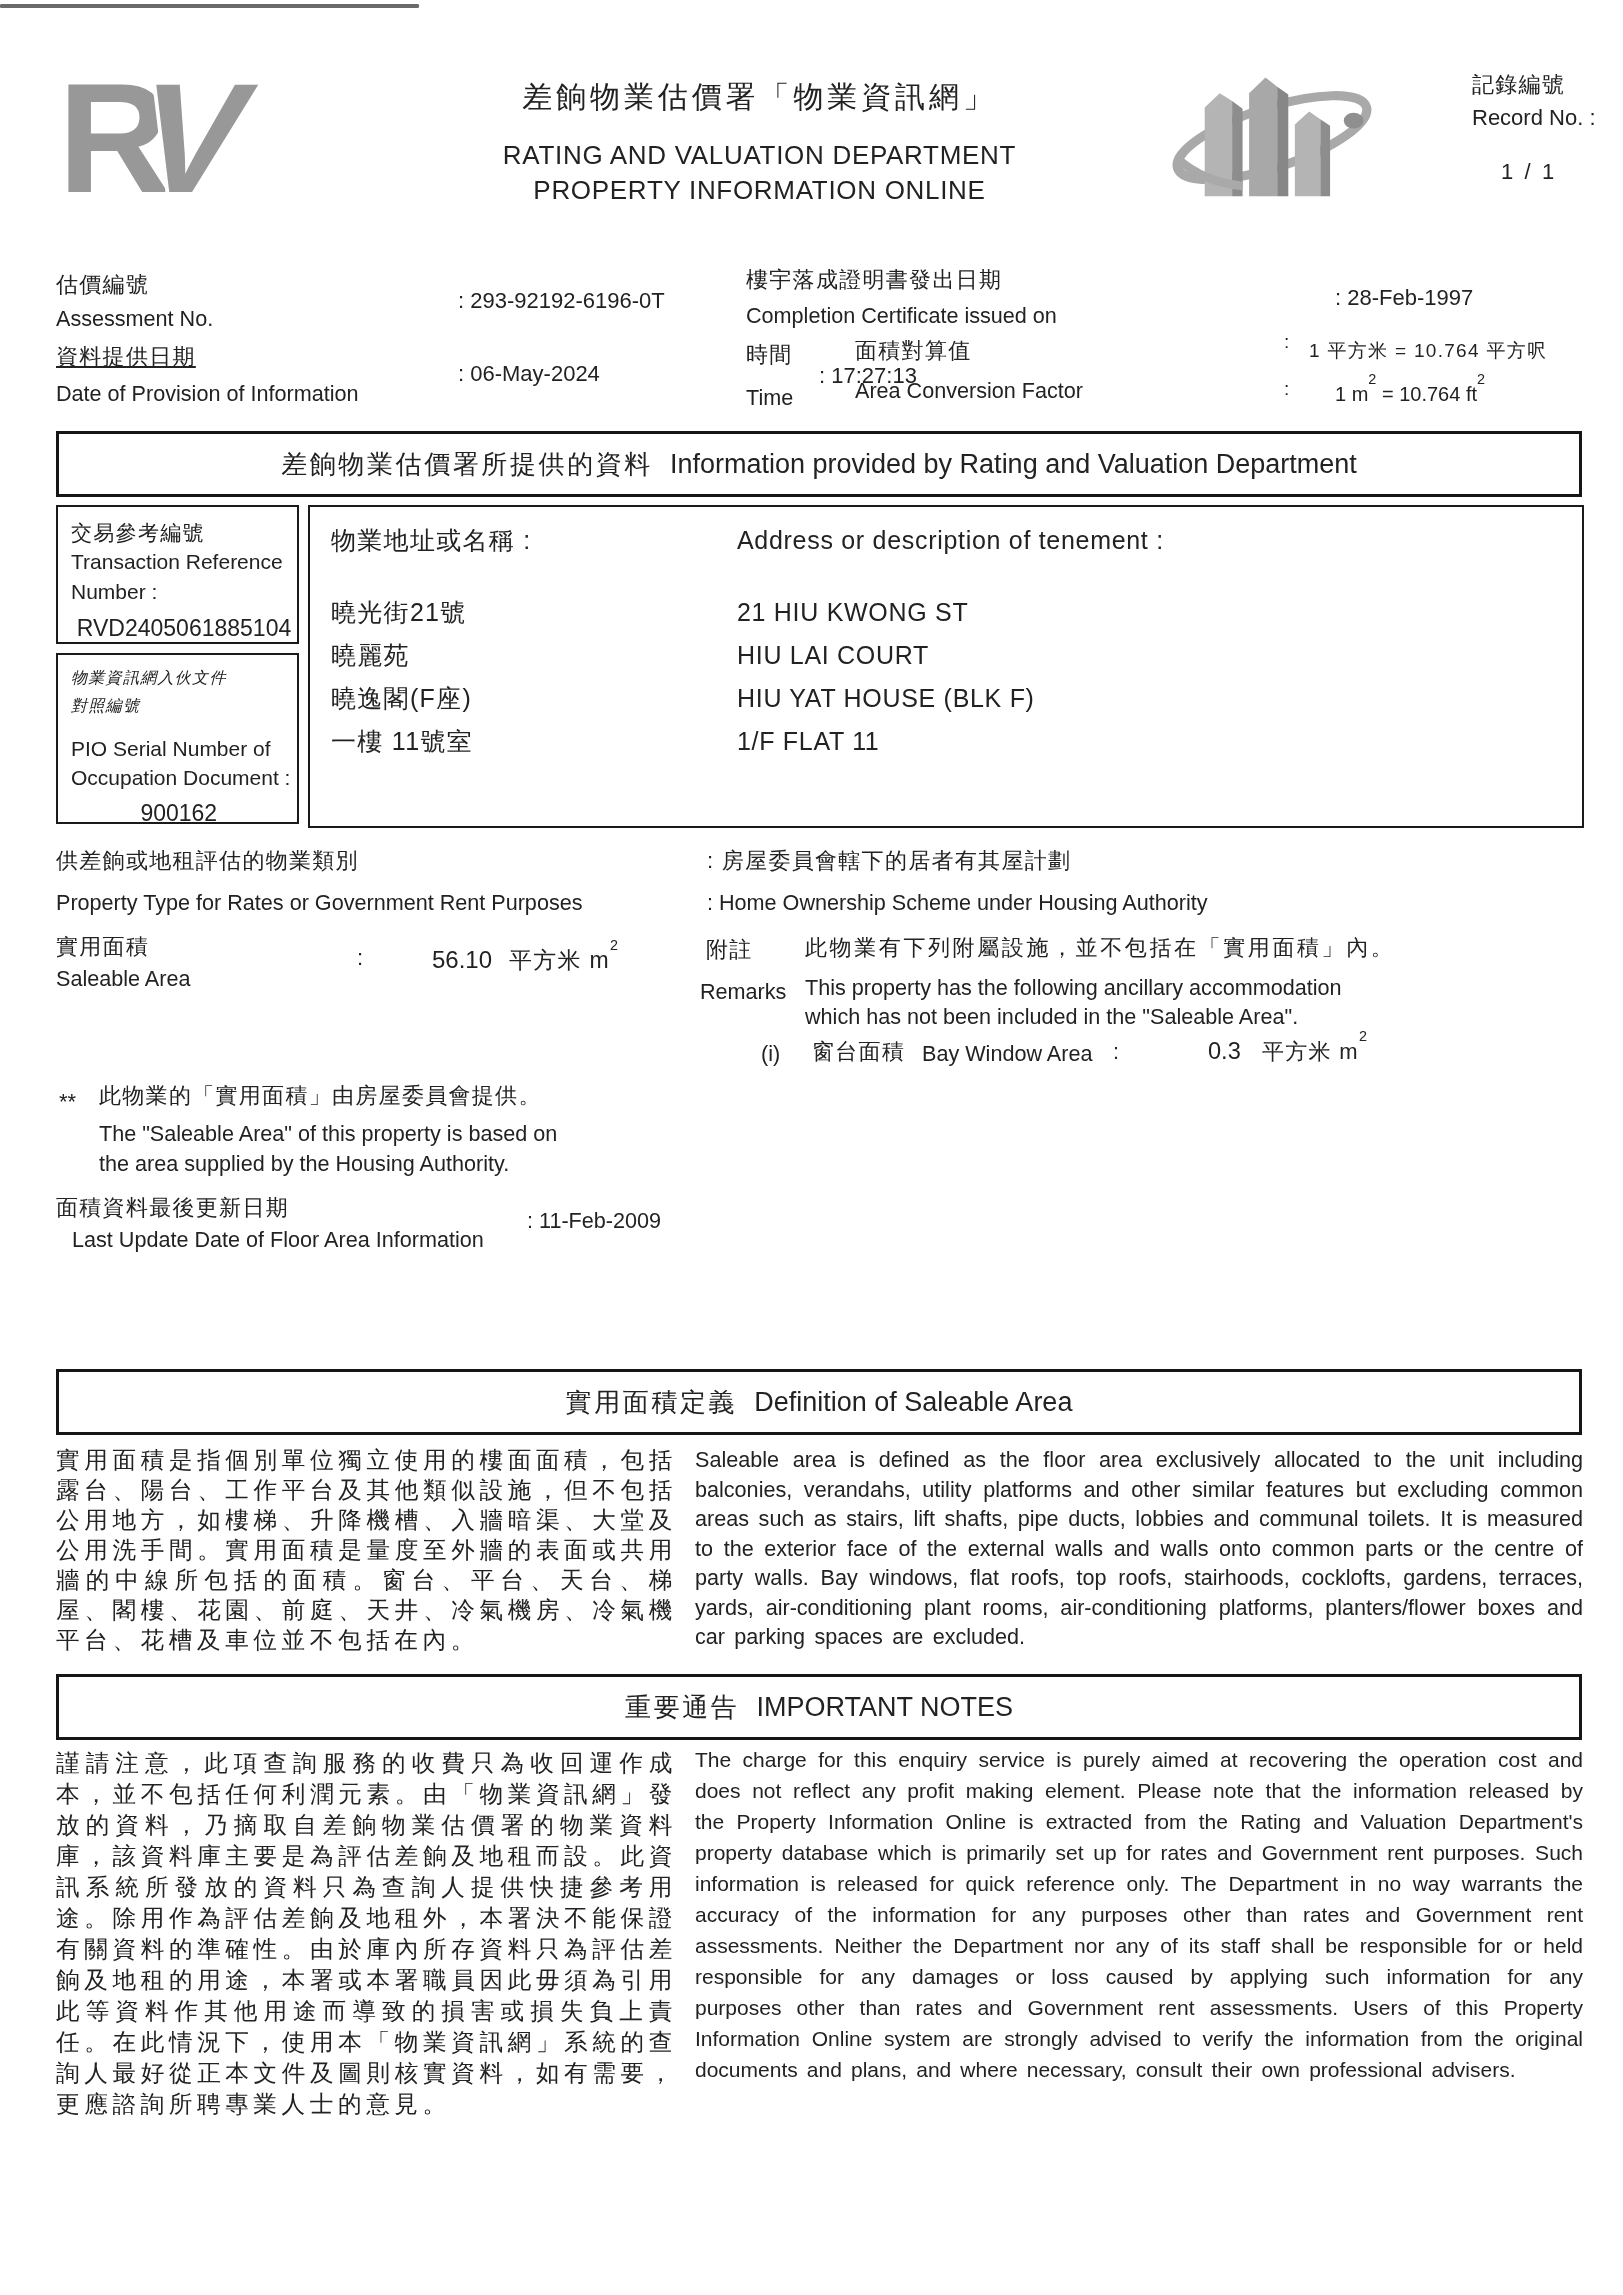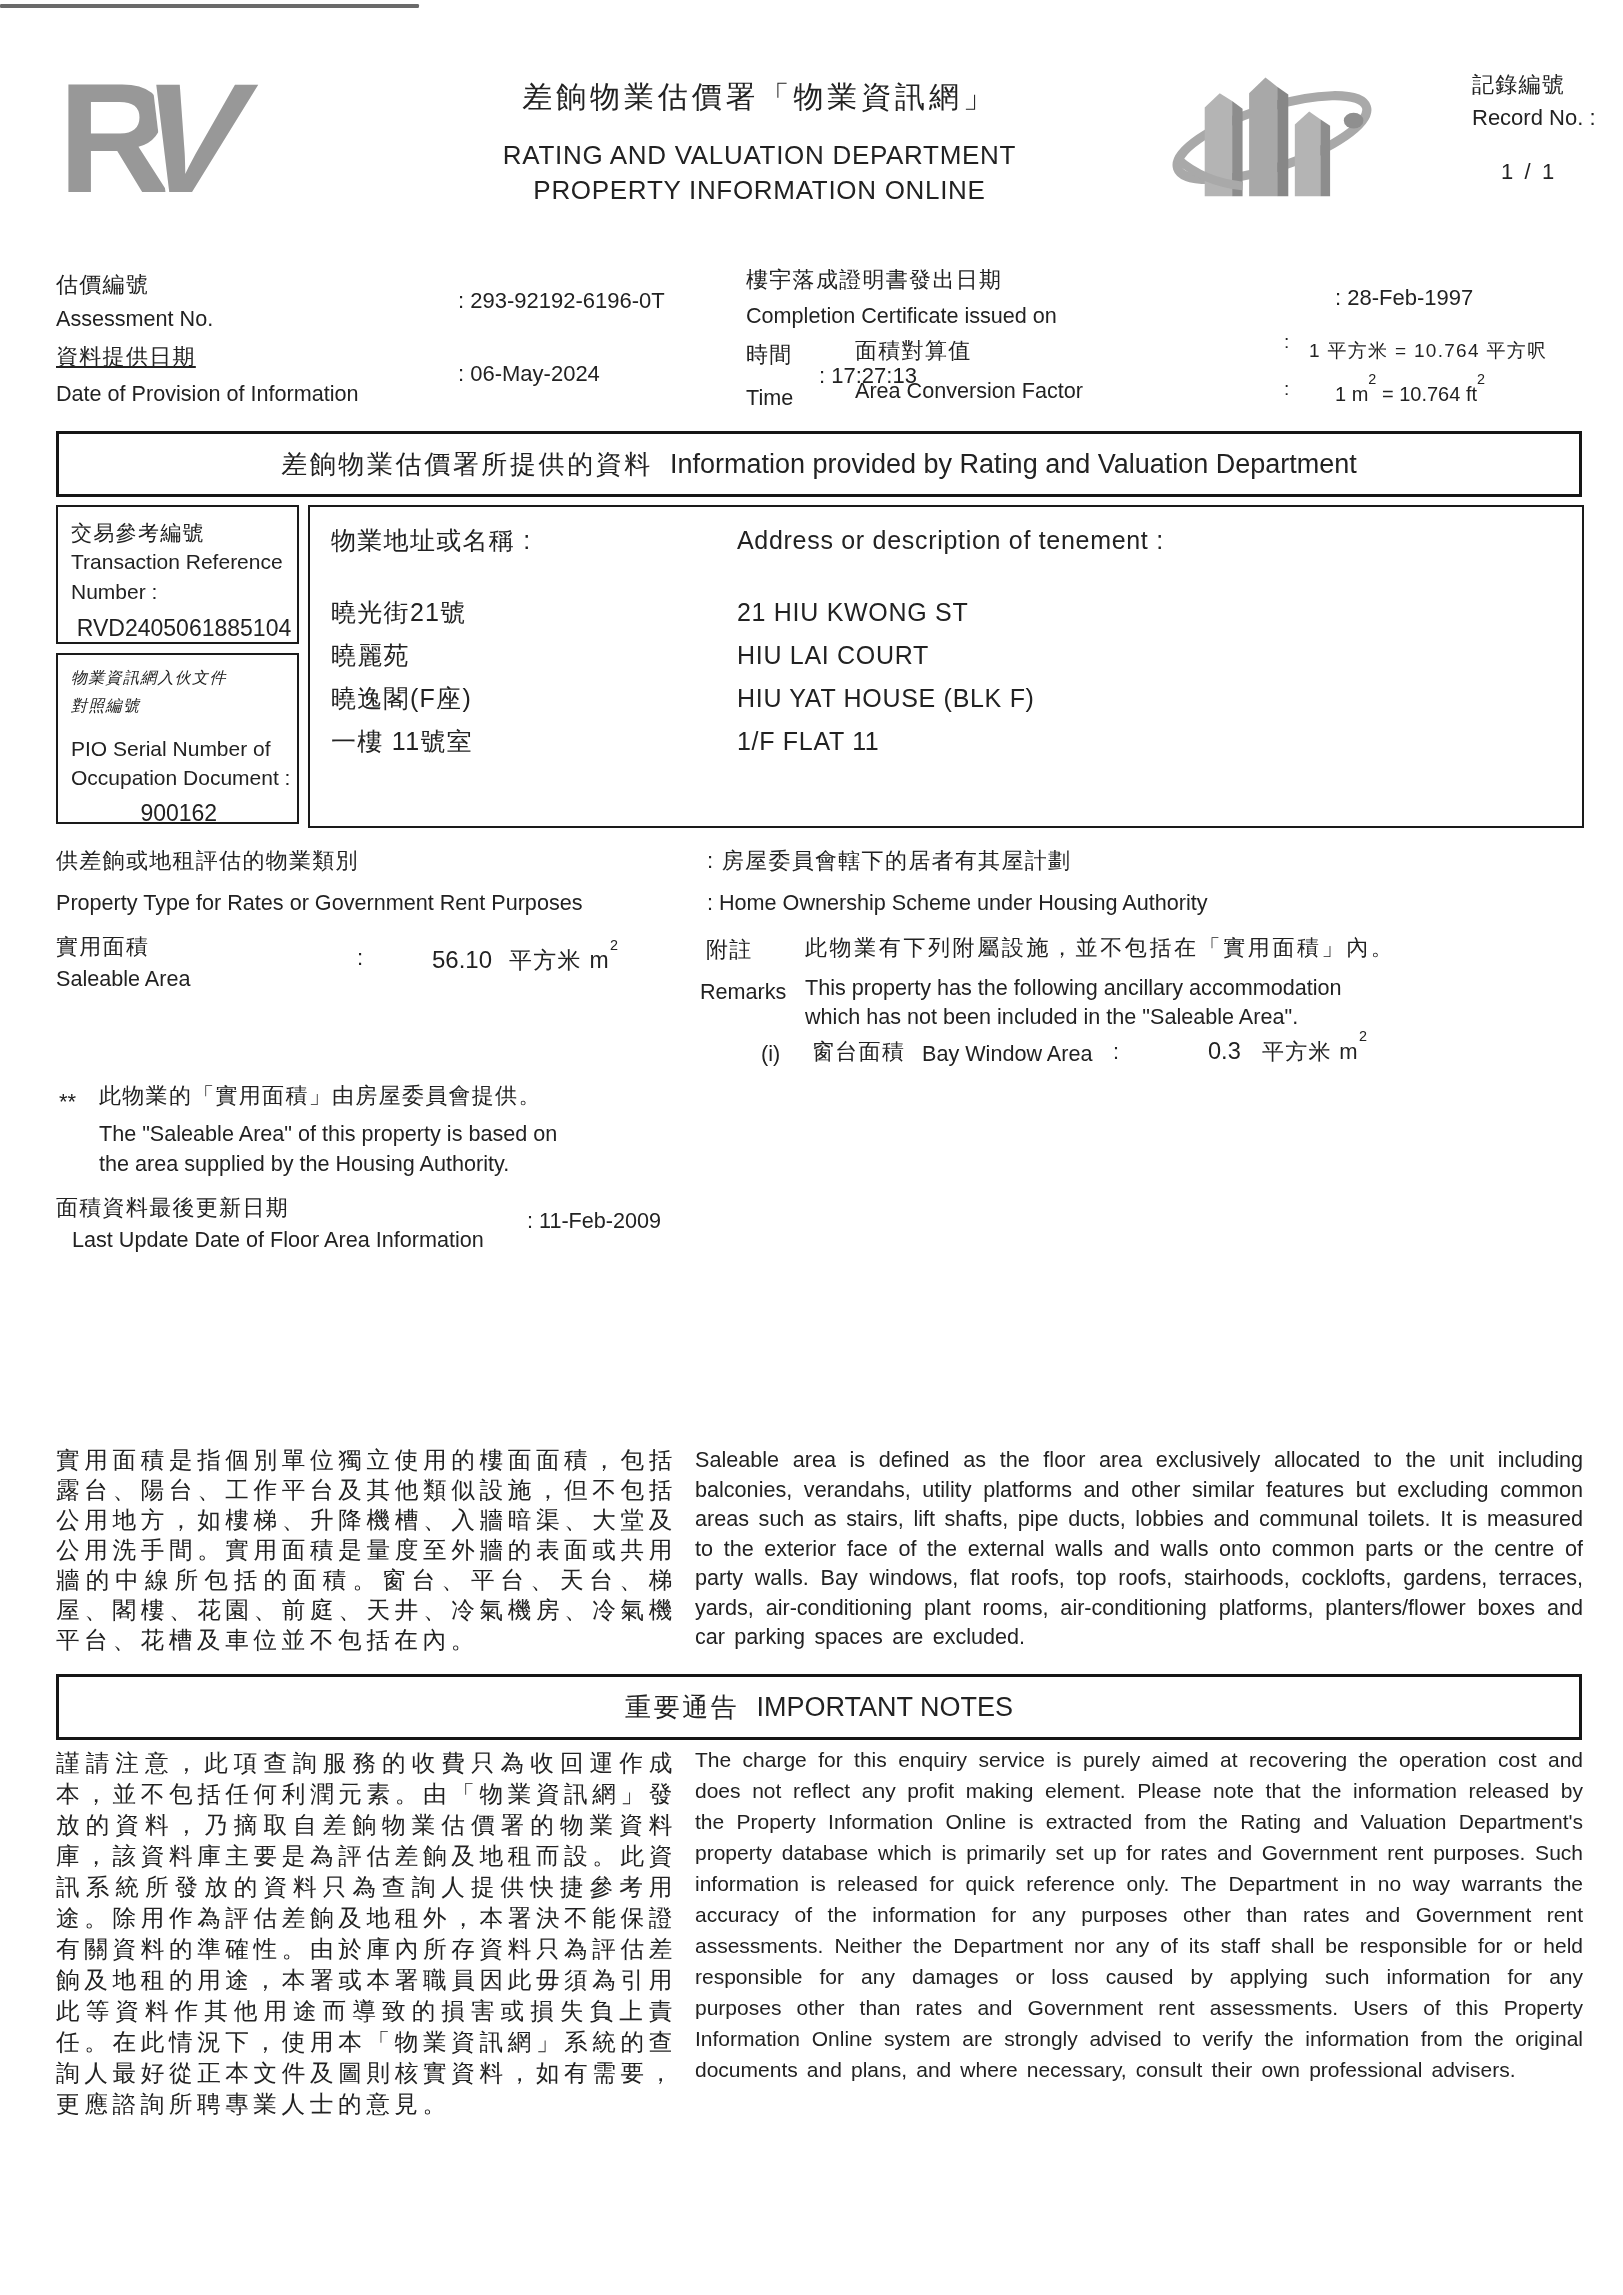--- a/index.html
+++ b/index.html
@@ -182,20 +182,24 @@
 
   <div class="abs" style="left:59px;top:1089px;font-size:22px;">**</div>
   <div class="abs lab-zh" style="left:99px;top:1081px;">此物業的「實用面積」由房屋委員會提供。</div>
   <div class="abs lab-en" style="left:99px;top:1121px;">The "Saleable Area" of this property is based on</div>
   <div class="abs lab-en" style="left:99px;top:1151px;">the area supplied by the Housing Authority.</div>
 
   <div class="abs lab-zh" style="left:56px;top:1193px;">面積資料最後更新日期</div>
   <div class="abs lab-en" style="left:56px;top:1227px;margin-left:16px;">Last Update Date of Floor Area Information</div>
   <div class="abs lab-en" style="left:527px;top:1208px;">: 11-Feb-2009</div>
 
+  <div class="abs strip" style="top:1369px;">
+    <span class="s-zh">實用面積定義</span>
+    <span class="s-en">Definition of Saleable Area</span>
+  </div>
   <div class="abs just-zh" style="left:56px;top:1445px;width:621px;">實用面積是指個別單位獨立使用的樓面面積，包括露台、陽台、工作平台及其他類似設施，但不包括公用地方，如樓梯、升降機槽、入牆暗渠、大堂及公用洗手間。實用面積是量度至外牆的表面或共用牆的中線所包括的面積。窗台、平台、天台、梯屋、閣樓、花園、前庭、天井、冷氣機房、冷氣機平台、花槽及車位並不包括在內。</div>
   <div class="abs just-en" style="left:695px;top:1445px;width:888px;line-height:29.5px;">Saleable area is defined as the floor area exclusively allocated to the unit including balconies, verandahs, utility platforms and other similar features but excluding common areas such as stairs, lift shafts, pipe ducts, lobbies and communal toilets.  It is measured to the exterior face of the external walls and walls onto common parts or the centre of party walls.  Bay windows, flat roofs, top roofs, stairhoods, cocklofts, gardens, terraces, yards, air-conditioning plant rooms, air-conditioning platforms, planters/flower boxes and car parking spaces are excluded.</div>
 
   <div class="abs strip" style="top:1674px;">
     <span class="s-zh">重要通告</span>
     <span class="s-en">IMPORTANT NOTES</span>
   </div>
   <div class="abs just-zh" style="left:56px;top:1748px;width:621px;line-height:31px;">謹請注意，此項查詢服務的收費只為收回運作成本，並不包括任何利潤元素。由「物業資訊網」發放的資料，乃摘取自差餉物業估價署的物業資料庫，該資料庫主要是為評估差餉及地租而設。此資訊系統所發放的資料只為查詢人提供快捷參考用途。除用作為評估差餉及地租外，本署決不能保證有關資料的準確性。由於庫內所存資料只為評估差餉及地租的用途，本署或本署職員因此毋須為引用此等資料作其他用途而導致的損害或損失負上責任。在此情況下，使用本「物業資訊網」系統的查詢人最好從正本文件及圖則核實資料，如有需要，更應諮詢所聘專業人士的意見。</div>
   <div class="abs just-en" style="left:695px;top:1744px;width:888px;font-size:21px;">The charge for this enquiry service is purely aimed at recovering the operation cost and does not reflect any profit making element. Please note that the information released by the Property Information Online is extracted from the Rating and Valuation Department's property database which is primarily set up for rates and Government rent purposes. Such information is released for quick reference only. The Department in no way warrants the accuracy of the information for any purposes other than rates and Government rent assessments. Neither the Department nor any of its staff shall be responsible for or held responsible for any damages or loss caused by applying such information for any purposes other than rates and Government rent assessments. Users of this Property Information Online system are strongly advised to verify the information from the original documents and plans, and where necessary, consult their own professional advisers.</div>
 

